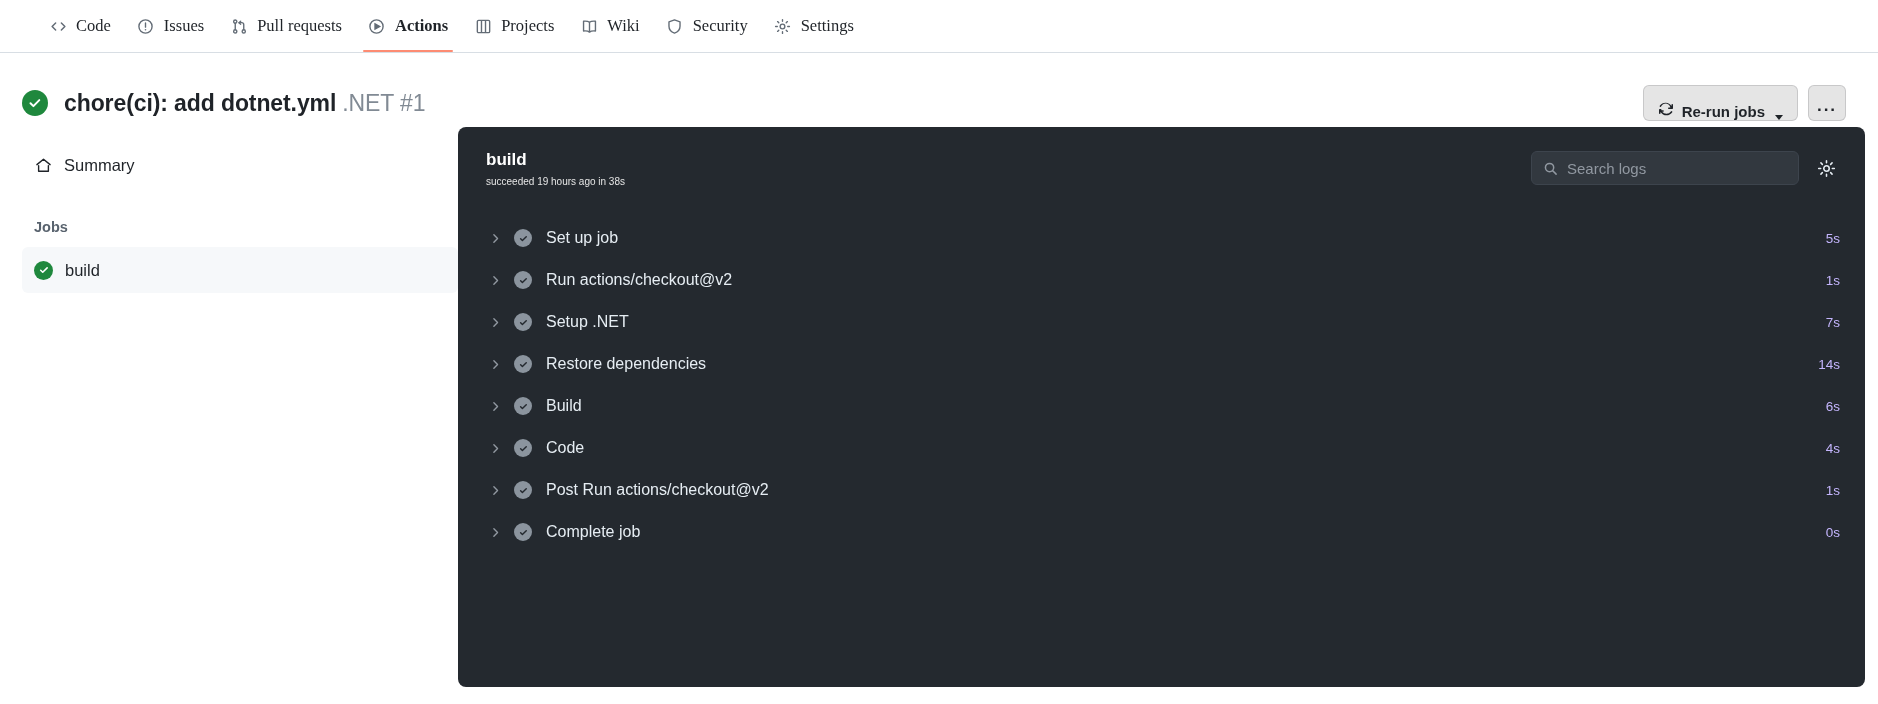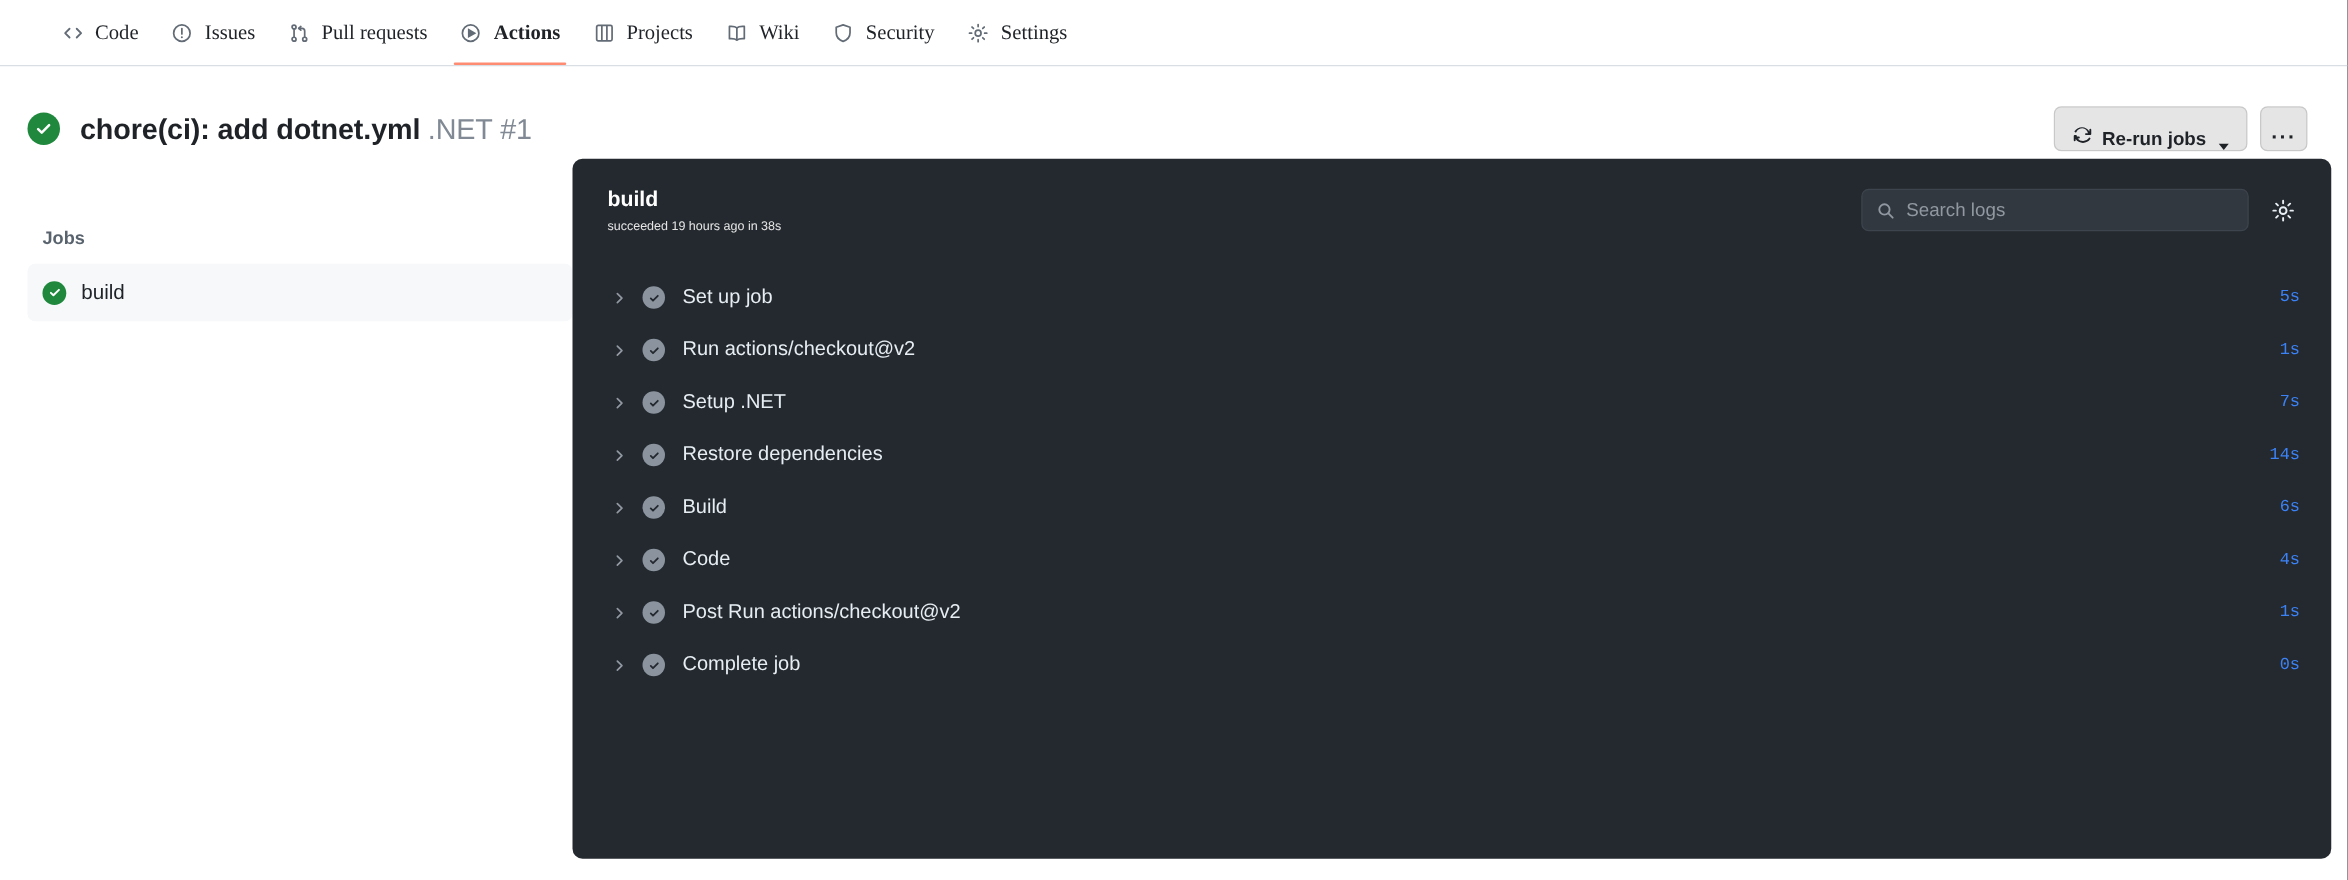--- a/index.html
+++ b/index.html
@@ -260,21 +260,21 @@
   }
 
   .log-head-right {
     display: flex;
     align-items: center;
     gap: 16px;
     margin-top: 2px;
   }
 
   .search-box {
-    width: 310px;
+    width: 268px;
     height: 34px;
     background: #32383f;
     border: 1px solid #3d444d;
     border-radius: 6px;
     display: flex;
     align-items: center;
     gap: 9px;
     padding: 0 11px;
     cursor: text;
   }
@@ -339,23 +339,23 @@
   .step-check svg { display: block; }
 
   .step-name {
     font-size: 16px;
     color: #e6edf3;
     flex: 1 1 auto;
     white-space: nowrap;
   }
 
   .step-duration {
-    font-family: Liberation Mono, monospace;
+    font-family: Liberation Sans, sans-serif;
     font-size: 13.5px;
-    color: #3b82f6;
+    color: #c4b5fd;
     flex: 0 0 auto;
   }
 </style>
 </head>
 <body>
 
 <nav class="repo-nav">
   <div class="nav-list" id="nav-list">
       <div class="nav-item">
         <span class="nav-icon">
@@ -460,20 +460,29 @@
 
     <button class="btn btn-kebab">
       <span>···</span>
     </button>
   </div>
 </header>
 
 <div class="run-body">
 
   <aside class="sidebar">
+    <div class="side-link">
+      <span class="side-icon">
+        <svg width="17" height="17" viewBox="0 0 16 16" fill="none" stroke="#1f2328" stroke-width="1.3">
+          <path d="M1.8 7.2 8 2.1l6.2 5.1" stroke-linecap="round" stroke-linejoin="round"></path>
+          <path d="M3.4 8.1v5.3h9.2V8.1" stroke-linecap="round" stroke-linejoin="round"></path>
+        </svg>
+      </span>
+      <span>Summary</span>
+    </div>
 
     <div class="side-section-title">Jobs</div>
 
     <div id="jobs-list">
         <div class="job-item selected">
           <span class="job-check">
             <svg width="12" height="12" viewBox="0 0 16 16" fill="none">
               <path d="M3.6 8.4 6.3 11 12.2 5.2" stroke="#ffffff" stroke-width="2.1" stroke-linecap="round" stroke-linejoin="round"></path>
             </svg>
           </span>

